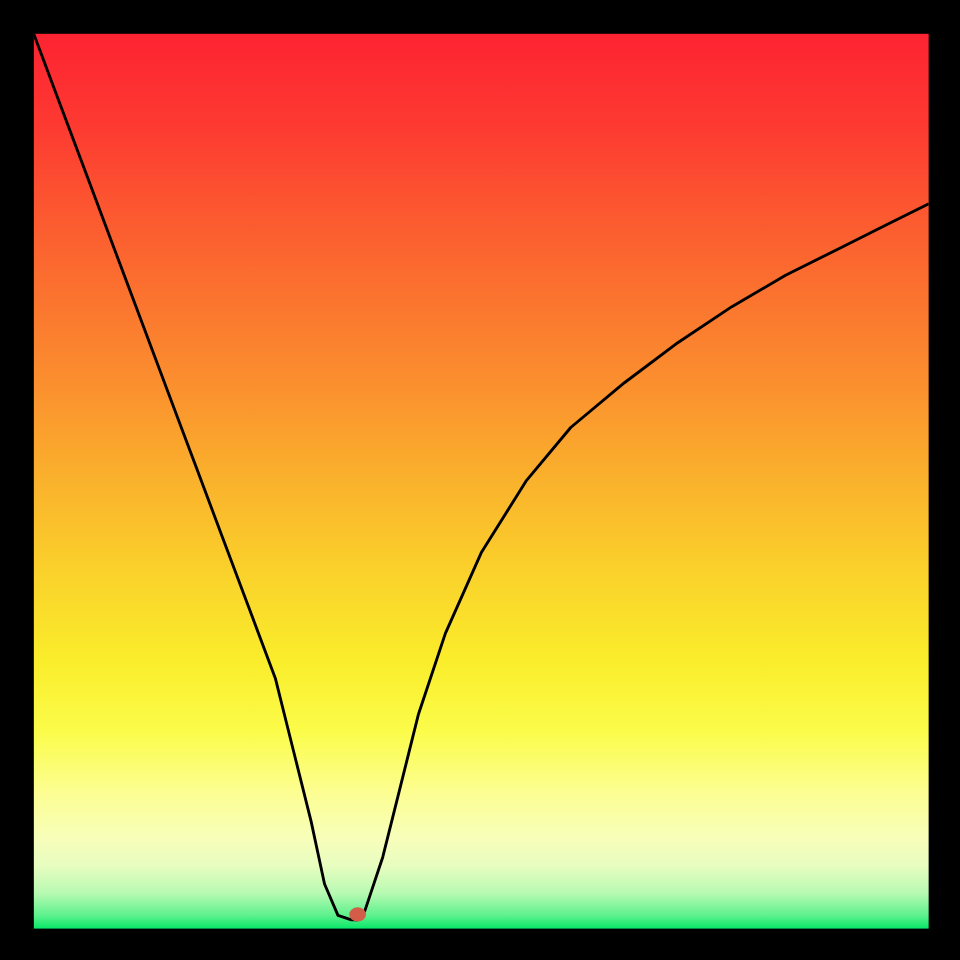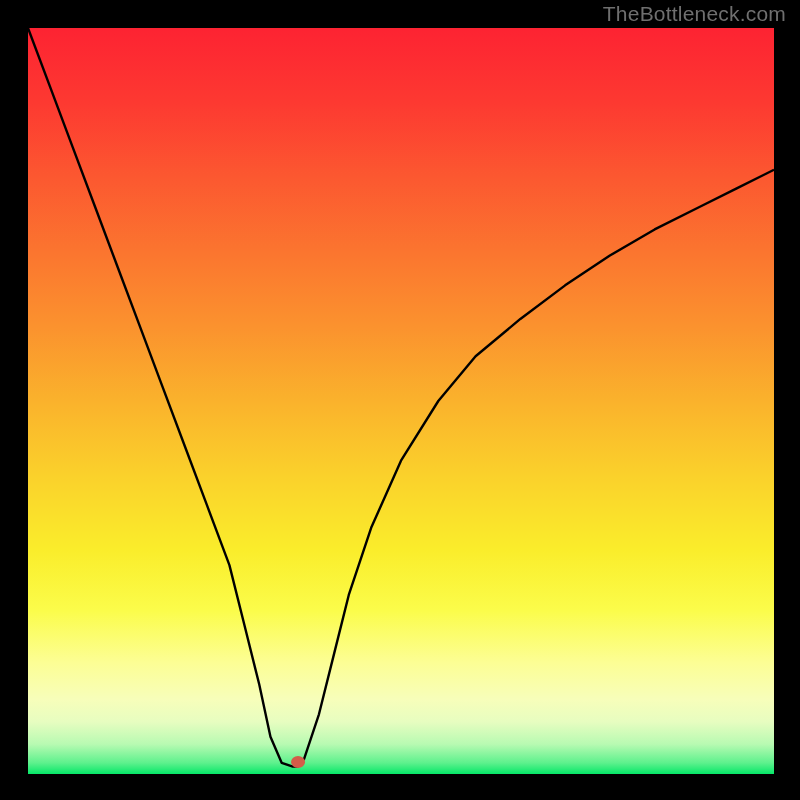--- a/index.html
+++ b/index.html
@@ -33,21 +33,20 @@
     top: 28px;
     width: 746px;
     height: 746px;
     display: block;
   }
 </style>
 </head>
 <body>
 
 <div class="frame">
-  <div class="watermark">TheBottleneck.com</div>
 
   <svg class="plot" viewBox="0 0 746 746" preserveAspectRatio="none">
     <defs>
       <linearGradient id="bg-grad" x1="0" y1="0" x2="0" y2="1">
 
       <stop offset="0%" stop-color="#fd2332"></stop>
           <stop offset="10%" stop-color="#fd3931"></stop>
           <stop offset="20%" stop-color="#fc5830"></stop>
           <stop offset="30%" stop-color="#fb752f"></stop>
           <stop offset="40%" stop-color="#fb922e"></stop>

